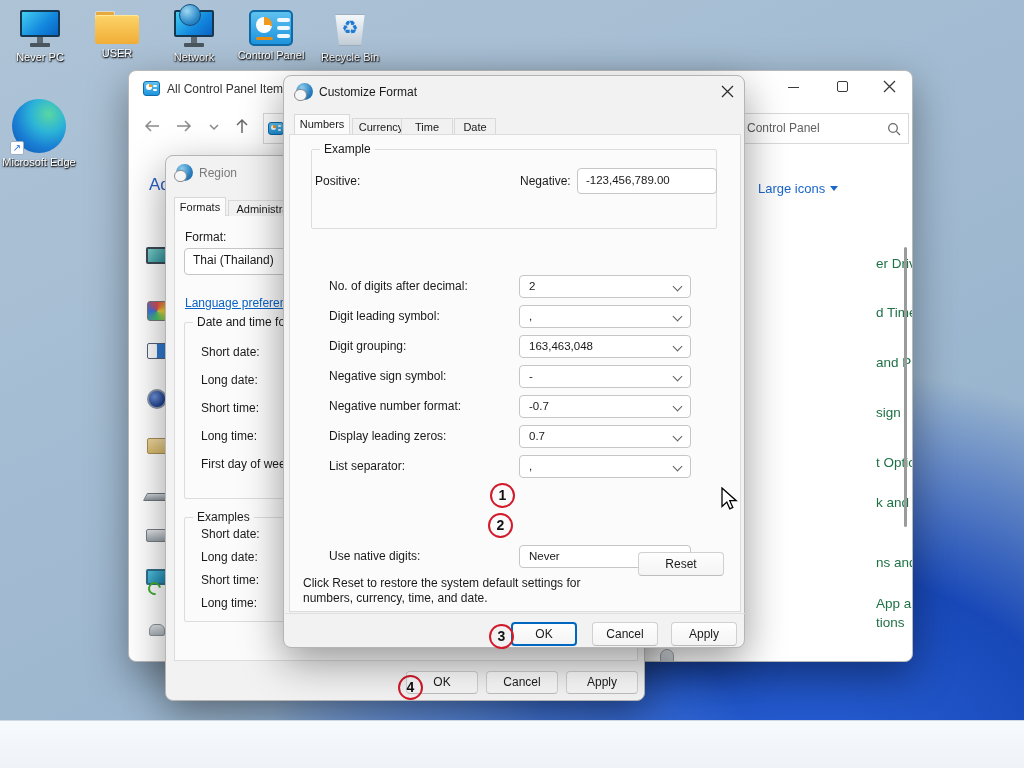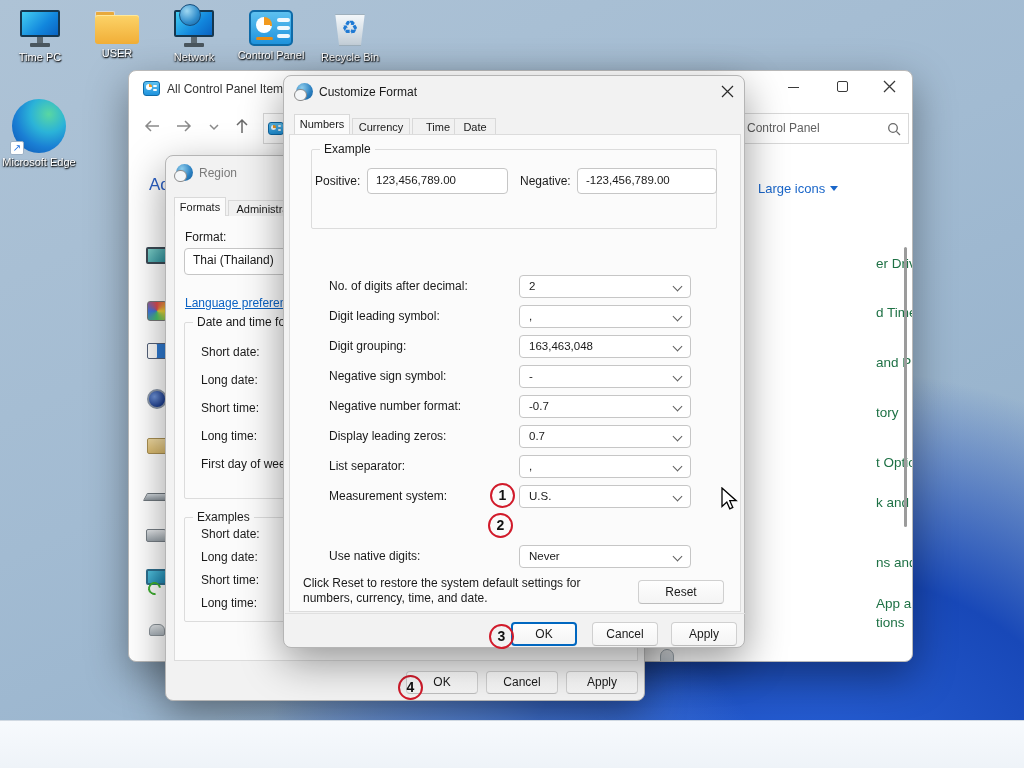--- a/index.html
+++ b/index.html
@@ -109,21 +109,21 @@
 <body>
 
 <div id="wallpaper">
 
   <div class="dicon" style="left:3px;top:8px">
     <div class="mon">
         <div class="scr"></div>
         <div class="neck"></div>
         <div class="base"></div>
       </div>
-    <div class="dlabel">Time PC</div>
+    <div class="dlabel">Never PC</div>
   </div>
   <div class="dicon" style="left:157px;top:8px">
     <div class="mon">
         <div class="scr"></div>
         <div class="neck"></div>
         <div class="base"></div>
         <div class="globe-sm"></div>
       </div>
     <div class="dlabel">Network</div>
   </div>
@@ -206,21 +206,21 @@
     <div class="abs" style="left:20px;top:104px;font-size:17px;color:#2a5fc4">Ad</div>
 
     <div class="abs" style="left:629px;top:110px;font-size:13px;color:#1a66c9">
       <span>Large icons</span>
       <span class="abs" style="left:72px;top:5px;width:0;height:0;border-left:4px solid transparent;border-right:4px solid transparent;border-top:5px solid #1a66c9"></span>
     </div>
 
     <div class="cpitem" style="top:185px">er Drive Encryption</div>
     <div class="cpitem" style="top:234px">d Time</div>
     <div class="cpitem" style="top:284px">and Printers</div>
-    <div class="cpitem" style="top:334px">tory</div>
+    <div class="cpitem" style="top:334px">sign</div>
     <div class="cpitem" style="top:384px">t Options</div>
     <div class="cpitem" style="top:424px">k and Sharing</div>
     <div class="cpitem" style="top:484px">ns and Features</div>
     <div class="cpitem" style="top:525px">App and Desktop</div>
     <div class="cpitem" style="top:544px">tions</div>
 
     <div class="abs" style="left:775px;top:176px;width:3px;height:280px;background:#9b9b9b;border-radius:2px"></div>
 
     <div class="frag" style="left:17px;top:176px;width:22px;height:17px;border:2px solid #3c4a55;background:linear-gradient(135deg,#7ed0c9,#2c8f9c);border-radius:2px"></div>
     <div class="frag" style="left:18px;top:230px;width:20px;height:20px;background:conic-gradient(#e34b4b,#f2d437,#49c36a,#3f72e0,#e34b4b);border-radius:3px;border:1px solid #777"></div>
@@ -276,29 +276,26 @@
     <div class="ttl abs" style="left:35px;top:9px">Customize Format</div>
     <div class="capbtn" style="left:428px;top:3px">
       <svg class="abs" style="left:9px;top:6px" width="13" height="13" viewBox="0 0 13 13">
           <path d="M1,1 L12,12 M12,1 L1,12" stroke="#2b2b2b" stroke-width="1.2"></path>
         </svg>
     </div>
 
     <div class="page" style="left:5px;top:58px;width:452px;height:478px"></div>
     <div class="tab active" style="left:10px;top:38px;width:56px;height:20px">Numbers</div>
     <div class="tab" style="left:68px;top:42px;width:58px;height:16px">Currency</div>
-    <div class="tab" style="left:128px;top:42px;width:52px;height:16px">Time</div>
+    <div class="tab" style="left:117px;top:42px;width:52px;height:16px">Time</div>
     <div class="tab" style="left:170px;top:42px;width:42px;height:16px">Date</div>
 
     <div class="grp" style="left:27px;top:73px;width:406px;height:80px"></div>
     <div class="legend" style="left:36px;top:66px">Example</div>
     <div class="lbl" style="left:31px;top:98px">Positive:</div>
-    <div class="input" style="left:83px;top:92px;width:141px;height:26px;padding-top:5px">
-      <span>123,456,789.00</span>
-    </div>
     <div class="lbl" style="left:236px;top:98px">Negative:</div>
     <div class="input" style="left:293px;top:92px;width:140px;height:26px;padding-top:5px">
       <span>-123,456,789.00</span>
     </div>
 
     <div class="row" style="top:199px">
       <span class="flabel">No. of digits after decimal:</span>
       <div class="dd" style="left:235px">
           <span class="ddval">2</span>
         </div>
@@ -332,38 +329,32 @@
       <div class="dd" style="left:235px">
           <span class="ddval">0.7</span>
         </div>
     </div>
     <div class="row" style="top:379px">
       <span class="flabel">List separator:</span>
       <div class="dd" style="left:235px">
           <span class="ddval">,</span>
         </div>
     </div>
-    <div class="row" style="top:409px">
-      <span class="flabel">Measurement system:</span>
-      <div class="dd" style="left:235px">
-          <span class="ddval">U.S.</span>
-        </div>
-    </div>
     <div class="row" style="top:469px">
       <span class="flabel">Use native digits:</span>
       <div class="dd" style="left:235px">
           <span class="ddval">Never</span>
         </div>
     </div>
 
     <div class="badge" style="left:206px;top:407px">1</div>
     <div class="badge" style="left:204px;top:437px">2</div>
 
     <div class="abs" style="left:19px;top:500px;width:312px;font-size:12px;color:#1a1a1a;line-height:15px">Click Reset to restore the system default settings for numbers, currency, time, and date.</div>
-    <div class="btn" style="left:354px;top:504px;width:86px;height:24px;line-height:22px">Reset</div>
+    <div class="btn" style="left:354px;top:476px;width:86px;height:24px;line-height:22px">Reset</div>
 
     <div class="abs" style="left:1px;top:537px;width:460px;height:1px;background:#e0e0e0"></div>
 
     <div class="btn accent" style="left:227px;top:546px;width:66px;height:24px;line-height:20px">OK</div>
     <div class="btn" style="left:308px;top:546px;width:66px;height:24px;line-height:22px">Cancel</div>
     <div class="btn" style="left:387px;top:546px;width:66px;height:24px;line-height:22px">Apply</div>
     <div class="badge" style="left:205px;top:548px">3</div>
   </div>
 
   <svg class="abs" style="left:720px;top:487px;z-index:100" width="20" height="26" viewBox="0 0 20 26">

